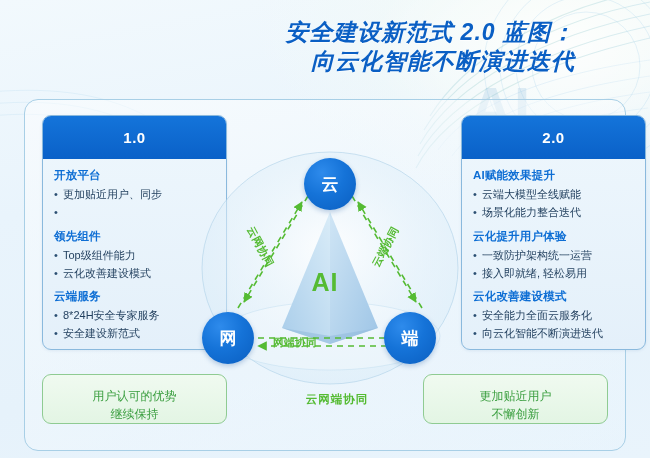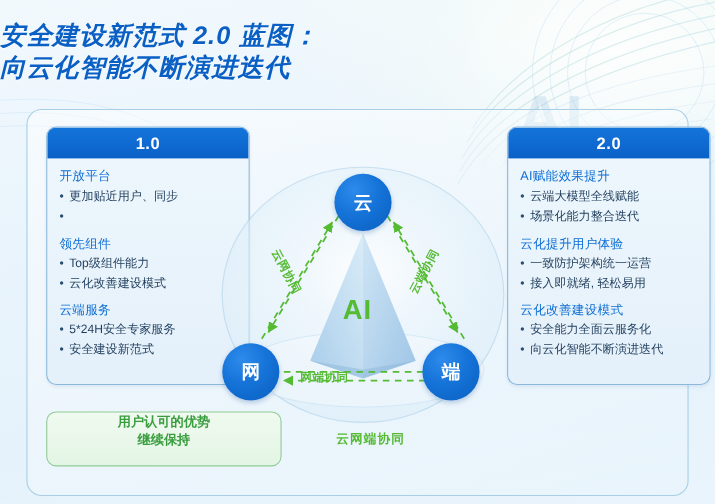--- a/index.html
+++ b/index.html
@@ -42,21 +42,21 @@
     font-family: "Liberation Sans", sans-serif;
     user-select: none;
   }
 
   
   .title-wrap {
     position: absolute;
     top: 18px;
     left: 0;
     width: 575px;
-    text-align: left;
+    text-align: right;
     line-height: 1.26;
   }
   .title-line {
     font-size: 23px;
     font-weight: bold;
     font-style: italic;
     letter-spacing: 1px;
     color: #0a5fc4;
     text-shadow: 0 1px 0 rgba(255,255,255,0.65);
     white-space: nowrap;
@@ -85,40 +85,40 @@
     border-radius: 9px;
     background: linear-gradient(180deg, #eef7fd 0%, #e4f0fa 100%);
     box-sizing: border-box;
     overflow: hidden;
     box-shadow: 0 1px 3px rgba(60,110,160,0.10);
   }
   .panel.left  { left: 42px; }
   .panel.right { left: 423px; margin-left: 38px; }
 
   .panel-head {
-    height: 28px;
+    height: 43px;
     background: linear-gradient(180deg, #1474da 0%, #0a61c8 100%);
     color: #ffffff;
     font-size: 15px;
     font-weight: bold;
     display: flex;
     align-items: center;
     justify-content: center;
     letter-spacing: 0.5px;
     text-align: center;
   }
   .panel-body {
     padding: 9px 11px 0 11px;
   }
   .group { margin-bottom: 9px; }
   .group:last-child { margin-bottom: 0; }
   .group-title {
     color: #0e6ed4;
     font-size: 11.5px;
-    font-weight: normal;
+    font-weight: bold;
     margin-bottom: 4px;
     letter-spacing: 0.2px;
   }
   .bullet {
     display: flex;
     align-items: flex-start;
     font-size: 11px;
     color: #1f3d5c;
     margin-bottom: 3px;
     line-height: 1.35;
@@ -128,33 +128,33 @@
     width: 9px;
     color: #2b4f72;
     font-size: 11px;
     line-height: 1.35;
   }
 
   
   .green-box {
     position: absolute;
     top: 374px;
-    width: 214px;
+    width: 185px;
     height: 50px;
     border: 1px solid #8fcb92;
     border-radius: 9px;
     background: linear-gradient(180deg, #f0faf0 0%, #e3f5e4 100%);
     box-sizing: border-box;
     display: flex;
     flex-direction: column;
     align-items: center;
-    justify-content: flex-start;
+    justify-content: flex-end;
     color: #3a9e3f;
     font-size: 12px;
-    font-weight: bold;
+    font-weight: normal;
     line-height: 1.45;
   }
   .green-box.left  { left: 42px; }
   .green-box.right { left: 423px; }
 
   
   .diagram {
     position: absolute;
     left: 186px;
     top: 140px;
@@ -304,21 +304,21 @@
         <div class="bullet">
           <span class="dot">•</span>
           <span>云化改善建设模式</span>
         </div>
       </div>
 
       <div class="group">
         <div class="group-title">云端服务</div>
         <div class="bullet">
           <span class="dot">•</span>
-          <span>5*24H安全专家服务</span>
+          <span>8*24H安全专家服务</span>
         </div>
         <div class="bullet">
           <span class="dot">•</span>
           <span>安全建设新范式</span>
         </div>
       </div>
 
     </div>
   </div>
 
@@ -361,20 +361,24 @@
           <span>向云化智能不断演进迭代</span>
         </div>
       </div>
 
     </div>
   </div>
 
   <div class="green-box left">
     <div>用户认可的优势</div>
     <div>继续保持</div>
+  </div>
+  <div class="green-box right">
+    <div>更加贴近用户</div>
+    <div>不懈创新</div>
   </div>
 
   <div class="diagram">
 
     <svg width="278" height="290" viewBox="0 0 278 290" style="position:absolute;left:0;top:0;">
       <defs>
         <linearGradient id="pyrLeft" x1="0" y1="1" x2="1" y2="0">
           <stop offset="0%" stop-color="#a9cdea"></stop>
           <stop offset="100%" stop-color="#d9ecf8"></stop>
         </linearGradient>

